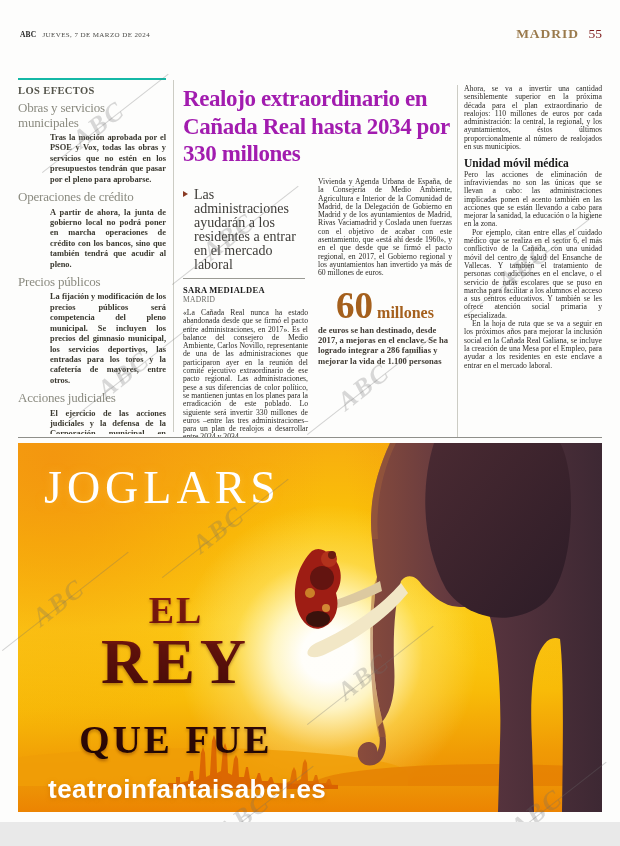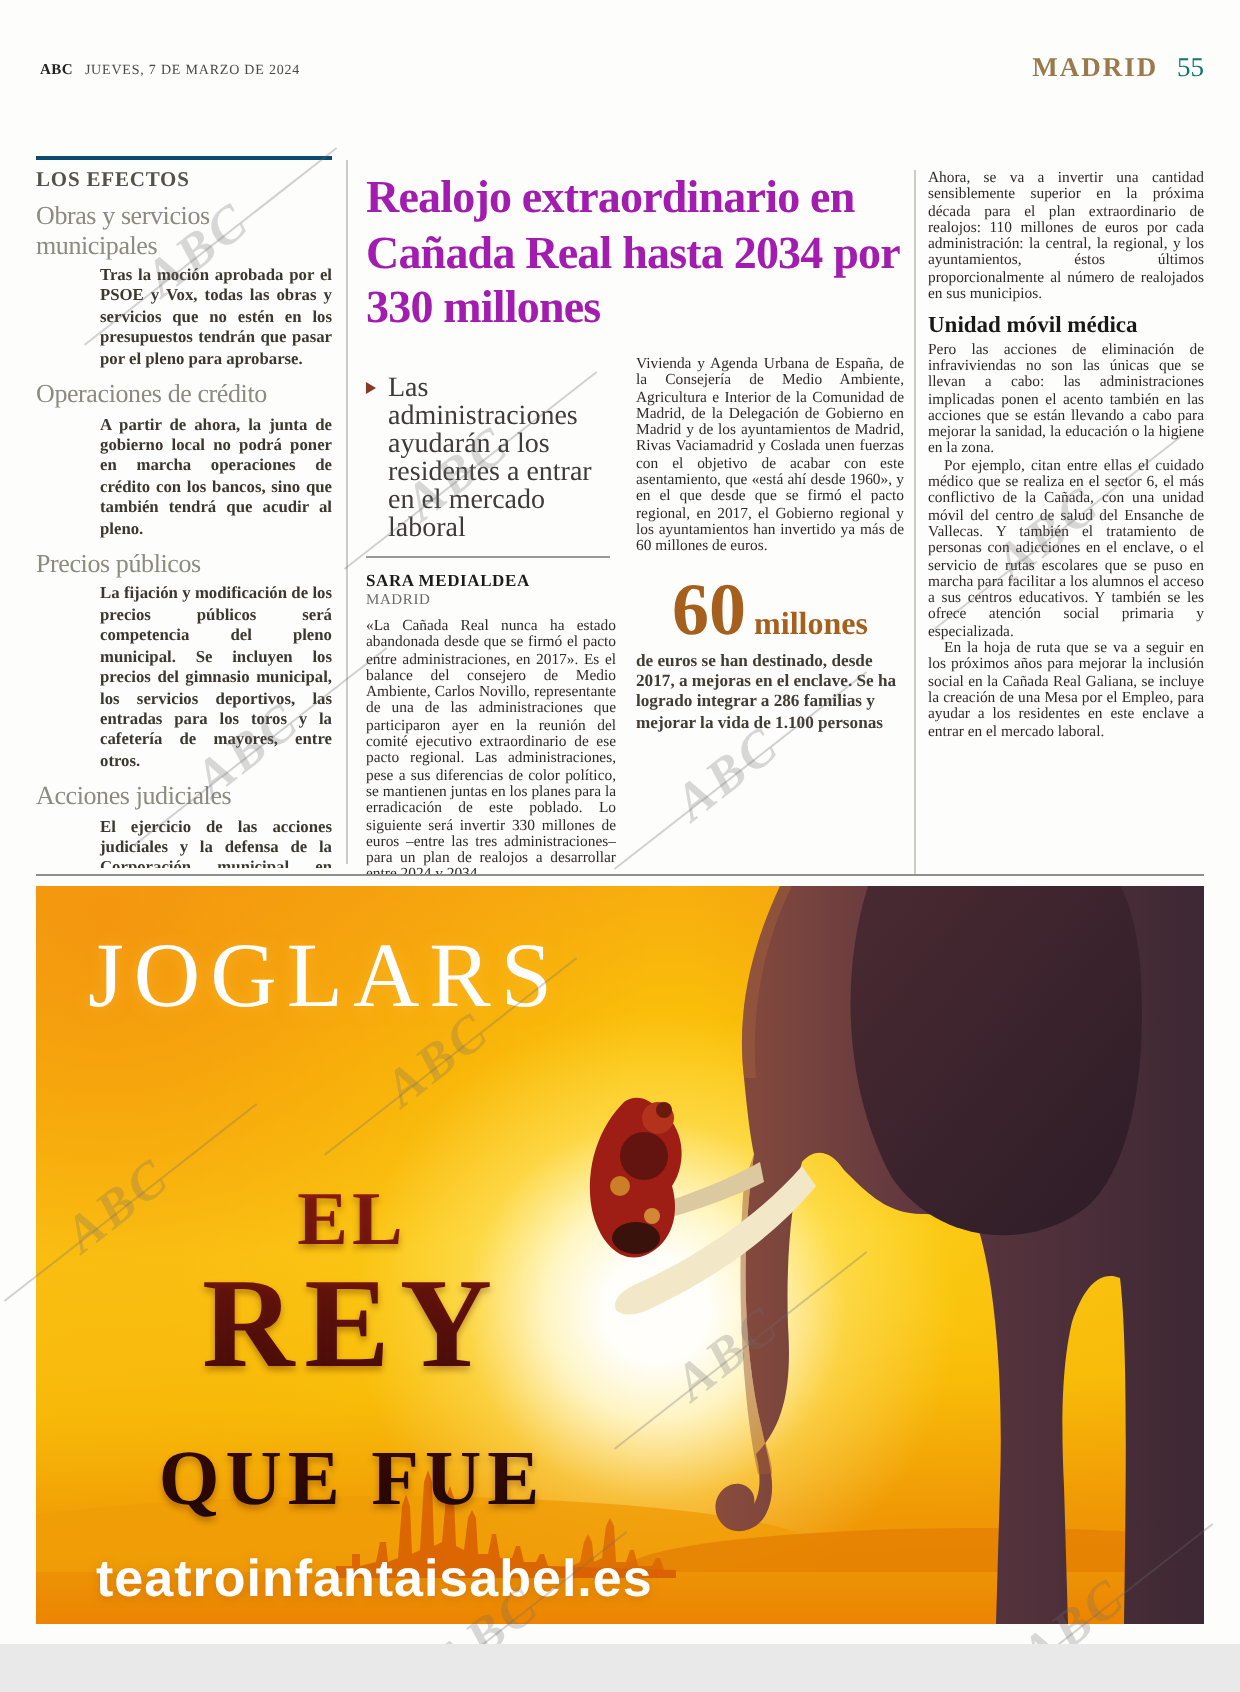--- a/index.html
+++ b/index.html
@@ -4,25 +4,25 @@
 <style>
   html,body{margin:0;padding:0;background:#e9e9e9;}
   .page{position:relative;width:620px;height:822px;background:#fdfdfc;margin:0 auto;
         font-family:"Liberation Serif",serif;overflow:hidden;}
 
   
   .hdr-left{position:absolute;left:20px;top:30px;font-size:7px;color:#4a4a46;letter-spacing:.4px;}
   .hdr-left b{font-size:7.5px;color:#222;margin-right:6px;letter-spacing:.2px;}
   .hdr-right{position:absolute;right:18px;top:26px;font-size:13.5px;}
   .hdr-section{color:#9a7a4c;font-weight:bold;letter-spacing:1px;}
-  .hdr-page{color:#0f766e;margin-left:6px;}
+  .hdr-page{color:#7f1d1d;margin-left:6px;}
 
   
   .sidebar{position:absolute;left:18px;top:78px;width:148px;height:356px;overflow:hidden;}
-  .kicker{border-top:2px solid #0c4a6e;padding-top:5px;font-size:10.5px;font-weight:bold;
+  .kicker{border-top:2px solid #14b8a6;padding-top:5px;font-size:10.5px;font-weight:bold;
           color:#53534a;letter-spacing:.4px;}
   .sb-head{font-size:13px;line-height:14.5px;color:#8b8b80;margin-top:5px;letter-spacing:-.2px;}
   .sb-body{font-size:8.4px;line-height:10.4px;font-weight:bold;color:#3a382f;margin-top:3px;
            text-align:justify;margin-left:32px;}
   .vrule-sidebar{position:absolute;left:173px;top:80px;height:352px;width:1px;background:#ccccc4;}
 
   
   .main{position:absolute;left:183px;top:85px;width:419px;height:352px;overflow:hidden;}
   .headline{position:absolute;left:0;top:0;width:276px;font-size:23px;line-height:27.5px;
             font-weight:bold;color:#a21caf;letter-spacing:-.4px;}

